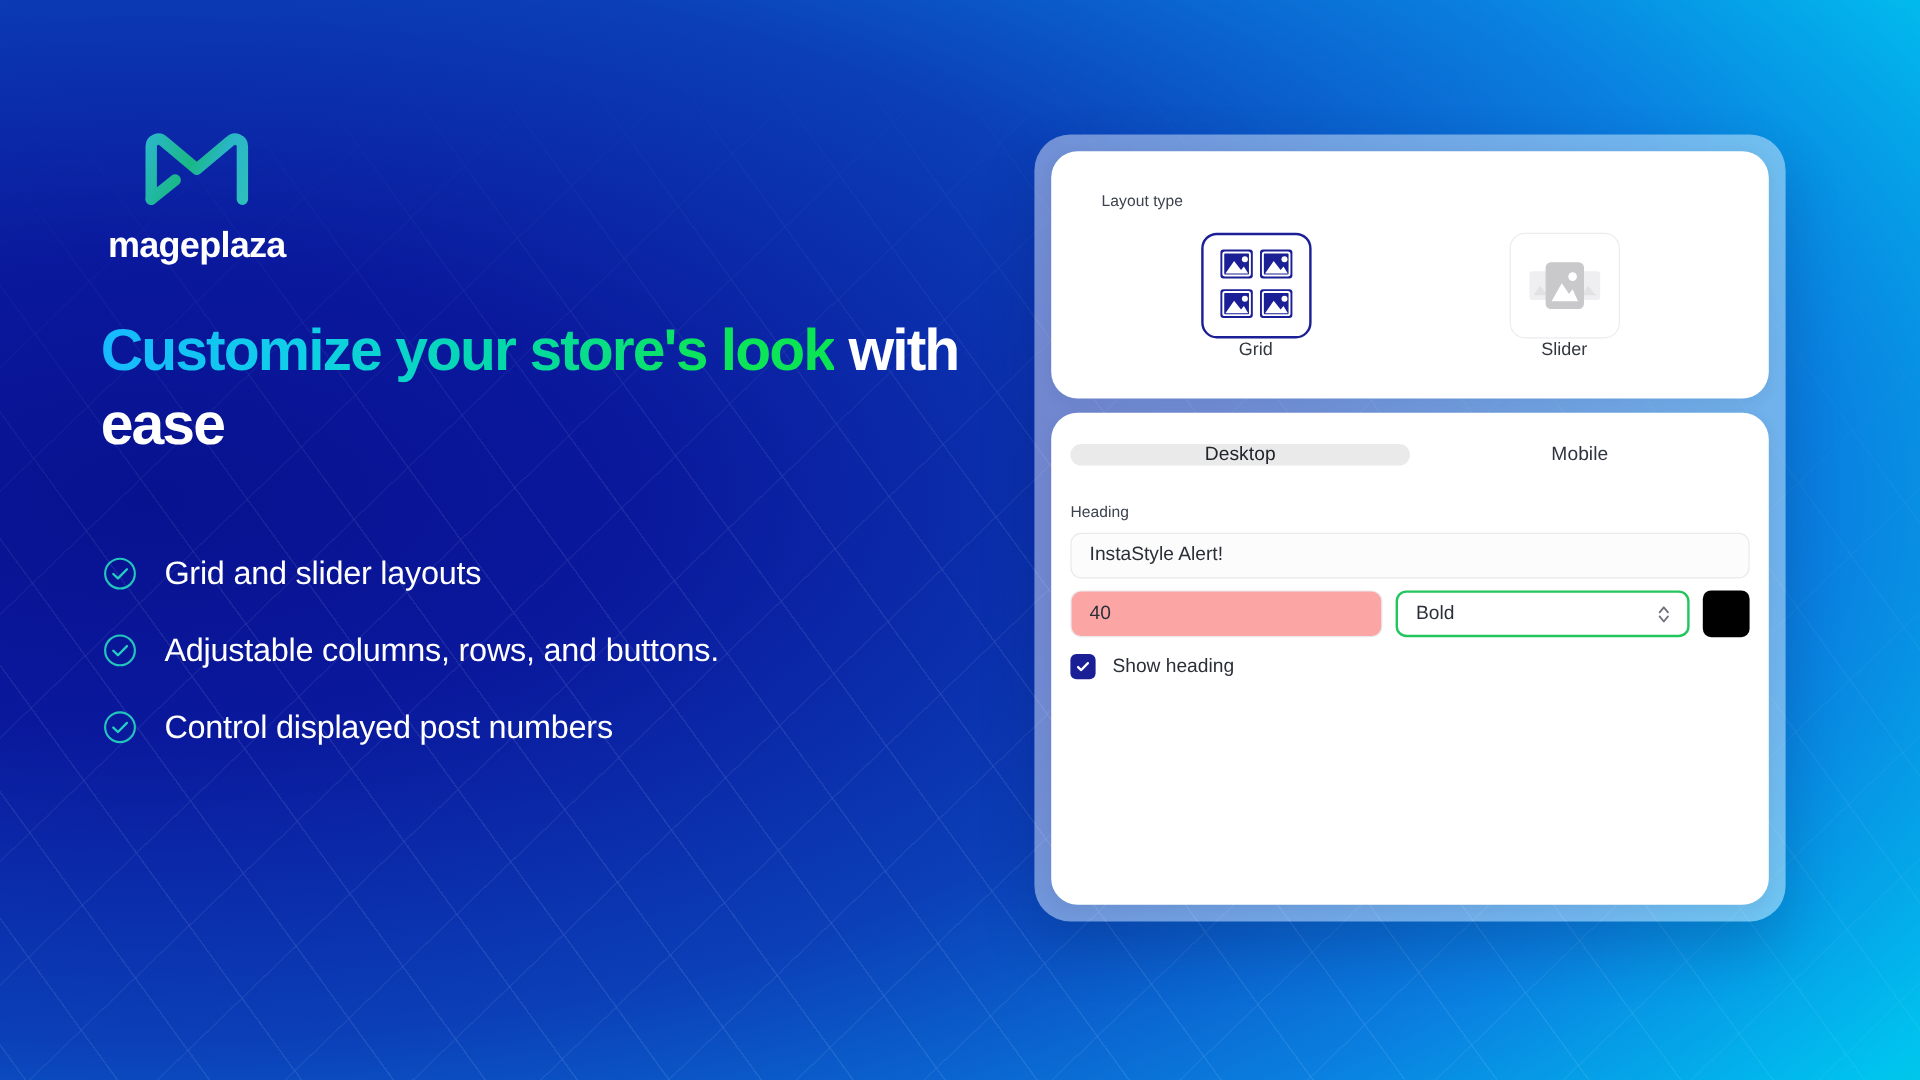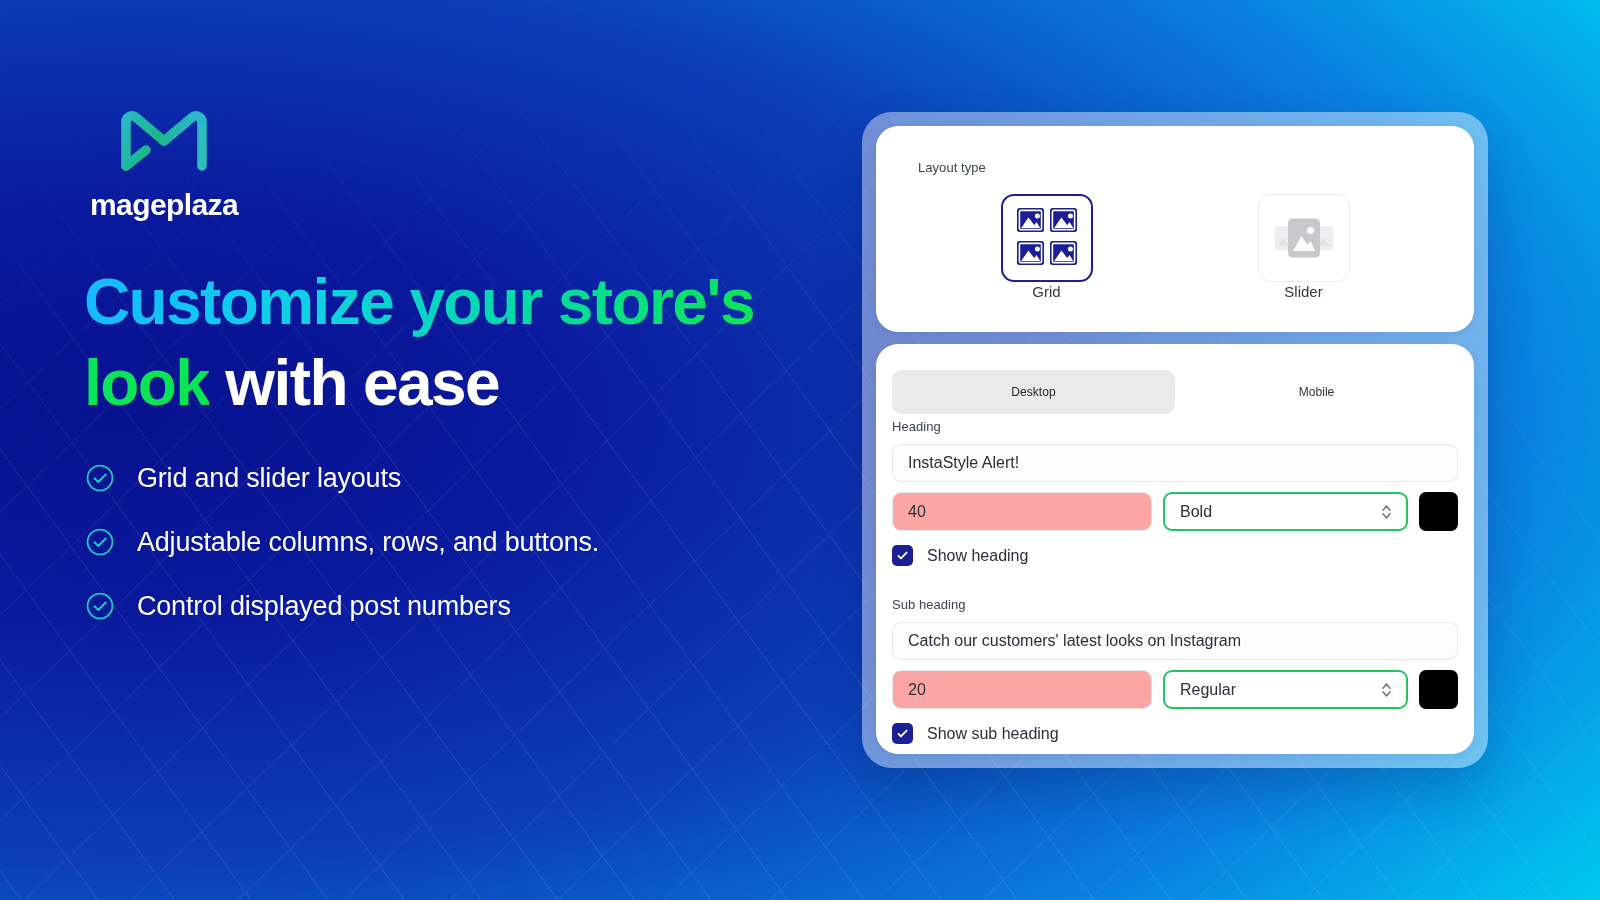--- a/index.html
+++ b/index.html
@@ -52,21 +52,21 @@
     letter-spacing: -.6px;
     color: #ffffff;
     font-family: "Liberation Sans", sans-serif;
   }
 
   .headline {
     position: absolute;
     left: 0;
     top: 262px;
     width: 760px;
-    font-size: 64px;
+    font-size: 49px;
     line-height: 1.26;
     font-weight: 700;
     letter-spacing: -1.6px;
     color: #ffffff;
   }
   .headline .grad {
     background: linear-gradient(96deg, #17b9ff 0%, #0fd0e6 28%, #04d9a7 56%, #0ce45c 82%, #0ae551 100%);
     -webkit-background-clip: text;
             background-clip: text;
     -webkit-text-fill-color: transparent;
@@ -146,26 +146,26 @@
   
   .tabs {
     position: absolute;
     left: 16px;
     top: 26px;
     right: 16px;
     display: flex;
   }
   .tab {
     flex: 1 1 0;
-    height: 44px;
+    height: 18px;
     border-radius: 9px;
     display: flex;
     align-items: center;
     justify-content: center;
-    font-size: 12px;
+    font-size: 16px;
     color: #2f3540;
     letter-spacing: .05px;
     cursor: pointer;
   }
   .tab.active { background: #eaeaea; font-weight: 500; color: #22262c; }
 
   .section { position: absolute; left: 16px; right: 16px; }
   .section-heading { top: 75px; }
   .section-sub     { top: 253px; }
 
@@ -392,44 +392,16 @@
         <div class="check-row">
           <div class="checkbox">
             <svg width="13" height="13" viewBox="0 0 13 13" fill="none">
               <path d="M2.4 6.9 L5 9.4 L10.6 3.6" stroke="#ffffff" stroke-width="1.9" stroke-linecap="round" stroke-linejoin="round"></path>
             </svg>
           </div>
           <span class="check-label">Show heading</span>
         </div>
       </div>
 
-      <div class="section section-sub">
-        <div class="field-label">Sub heading</div>
-
-        <input class="input-text" type="text" value="Catch our customers' latest looks on Instagram" style="">
-
-        <div class="row">
-          <input class="input-size" type="text" value="20" style="">
-
-          <div class="select-wrap">
-            <span class="select-value">Regular</span>
-            <svg class="stepper-icon" viewBox="0 0 13 19" fill="none">
-              <path d="M3 7.8 L6.5 3.6 L10 7.8" stroke="#6d727b" stroke-width="1.5" stroke-linecap="round" stroke-linejoin="round"></path>
-              <path d="M3 11.2 L6.5 15.4 L10 11.2" stroke="#6d727b" stroke-width="1.5" stroke-linecap="round" stroke-linejoin="round"></path>
-            </svg>
-          </div>
-
-          <div class="swatch" style="background:#000000"></div>
-        </div>
-
-        <div class="check-row">
-          <div class="checkbox">
-            <svg width="13" height="13" viewBox="0 0 13 13" fill="none">
-              <path d="M2.4 6.9 L5 9.4 L10.6 3.6" stroke="#ffffff" stroke-width="1.9" stroke-linecap="round" stroke-linejoin="round"></path>
-            </svg>
-          </div>
-          <span class="check-label">Show sub heading</span>
-        </div>
-      </div>
 
     </div>
   </div>
 </div>
 
 </body></html>

